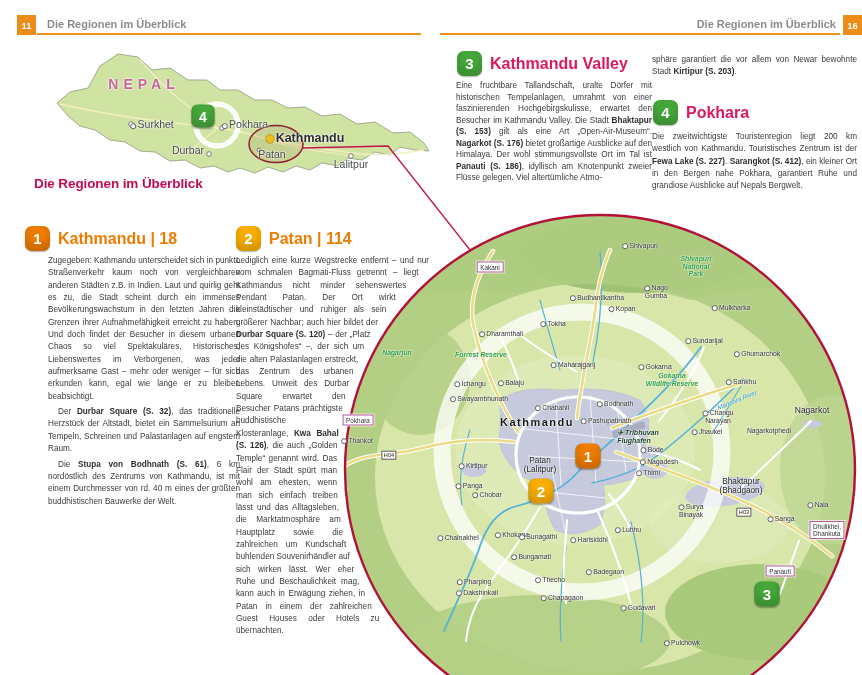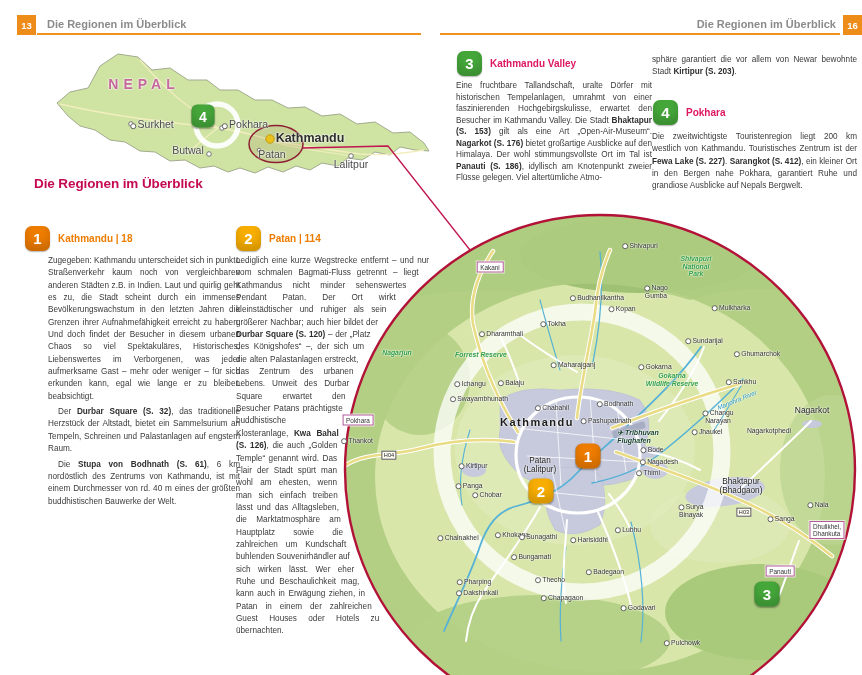--- a/index.html
+++ b/index.html
@@ -16,21 +16,21 @@
   .hrule{position:absolute;top:33px;height:2.2px;background:#f1921c;z-index:3;}
   #hr-left{left:37px;width:384px}
   #hr-right{left:440px;width:400px}
   
   #main-heading{position:absolute;left:34px;top:176px;margin:0;font-size:13.5px;font-weight:bold;
                 color:#c40a52;letter-spacing:-0.1px;z-index:2;}
   .sec-head{position:absolute;display:flex;align-items:center;gap:8px;z-index:2;}
   .badge{width:25px;height:25px;border-radius:7px;color:#fff;font-weight:bold;font-size:15px;
          display:flex;align-items:center;justify-content:center;
          box-shadow:inset 0 -7px 9px rgba(0,0,0,.15),0 1px 1.5px rgba(0,0,0,.3);}
-  .sec-title{font-size:10px;font-weight:bold;}
+  .sec-title{font-size:16px;font-weight:bold;}
   #sh1{left:25px;top:226px}  #sh1 .sec-title{color:#ee7c00}
   #sh2{left:236px;top:226px} #sh2 .sec-title{color:#ee7c00}
   #sh3{left:457px;top:51px}  #sh3 .sec-title{color:#dd1760}
   #sh4{left:653px;top:100px} #sh4 .sec-title{color:#dd1760}
   .o{background:#ee7c00}.y{background:#f8ae00}.g{background:#45a73a}
   
   .body-col{position:absolute;font-size:8.2px;line-height:12.35px;text-align:justify;
             hyphens:auto;-webkit-hyphens:auto;z-index:2;}
   .body-col p{margin:0;}
   .body-col p + p{text-indent:10px;margin-top:3px;}
@@ -155,21 +155,21 @@
       <path d="M612,428 C652,412 700,396 739,384"></path>
     </g>
     <rect x="612" y="426" width="34" height="7" rx="2" fill="#a7adc2" transform="rotate(-18 629 430)"></rect>
   </g>
   <circle cx="600" cy="470" r="255" fill="none" stroke="#b21238" stroke-width="2.4"></circle>
 </svg>
 
 <div id="nepal-labels" class="label-layer">
     <div class="lbl k-np" style="left: 152px; top: 125px;"><span class="dot"></span>Surkhet</div>
     <div class="lbl k-np" style="left: 245px; top: 125px;"><span class="dot"></span>Pokhara</div>
-    <div class="lbl k-np" style="left: 188px; top: 151px;">Butwal</div>
+    <div class="lbl k-np" style="left: 188px; top: 151px;">Durbar</div>
     <div class="lbl k-capital" style="left: 310px; top: 139px;">Kathmandu</div>
     <div class="lbl k-np" style="left: 272px; top: 155px;">Patan</div>
     <div class="lbl k-np" style="left: 351px; top: 165px;">Lalitpur</div>
     <div class="lbl k-country" style="left: 144px; top: 85px;">NEPAL</div>
     <div class="vbadge small" style="left: 203px; top: 116px; background: rgb(69, 167, 58);">4</div>
   </div>
 <div id="valley-labels" class="label-layer">
     <div class="lbl k-sign" style="left: 490px; top: 267px;">Kakani</div>
     <div class="lbl" style="left: 640px; top: 246px;"><span class="dot"></span>Shivapuri</div>
     <div class="lbl k-park" style="left: 696px; top: 266px;">Shivapuri
@@ -238,21 +238,21 @@
     <div class="lbl" style="left: 562px; top: 598px;"><span class="dot"></span>Chapagaon</div>
     <div class="lbl" style="left: 638px; top: 608px;"><span class="dot"></span>Godavari</div>
     <div class="lbl" style="left: 474px; top: 582px;"><span class="dot"></span>Pharping</div>
     <div class="lbl" style="left: 477px; top: 593px;"><span class="dot"></span>Dakshinkali</div>
     <div class="lbl" style="left: 682px; top: 643px;"><span class="dot"></span>Pulchowk</div>
     <div class="vbadge" style="left: 588px; top: 456px; background: rgb(238, 124, 0);">1</div>
     <div class="vbadge" style="left: 541px; top: 491px; background: rgb(248, 174, 0);">2</div>
     <div class="vbadge" style="left: 767px; top: 594px; background: rgb(69, 167, 58);">3</div>
   </div>
 
-<div class="pagenum" id="pn-left">13</div>
+<div class="pagenum" id="pn-left">11</div>
 <div class="htitle" id="ht-left">Die Regionen im Überblick</div>
 <div class="hrule" id="hr-left"></div>
 <div class="htitle" id="ht-right">Die Regionen im Überblick</div>
 <div class="pagenum" id="pn-right">16</div>
 <div class="hrule" id="hr-right"></div>
 
 <h1 id="main-heading">Die Regionen im Überblick</h1>
 
 <div class="sec-head" id="sh1">
   <span class="badge o">1</span>

